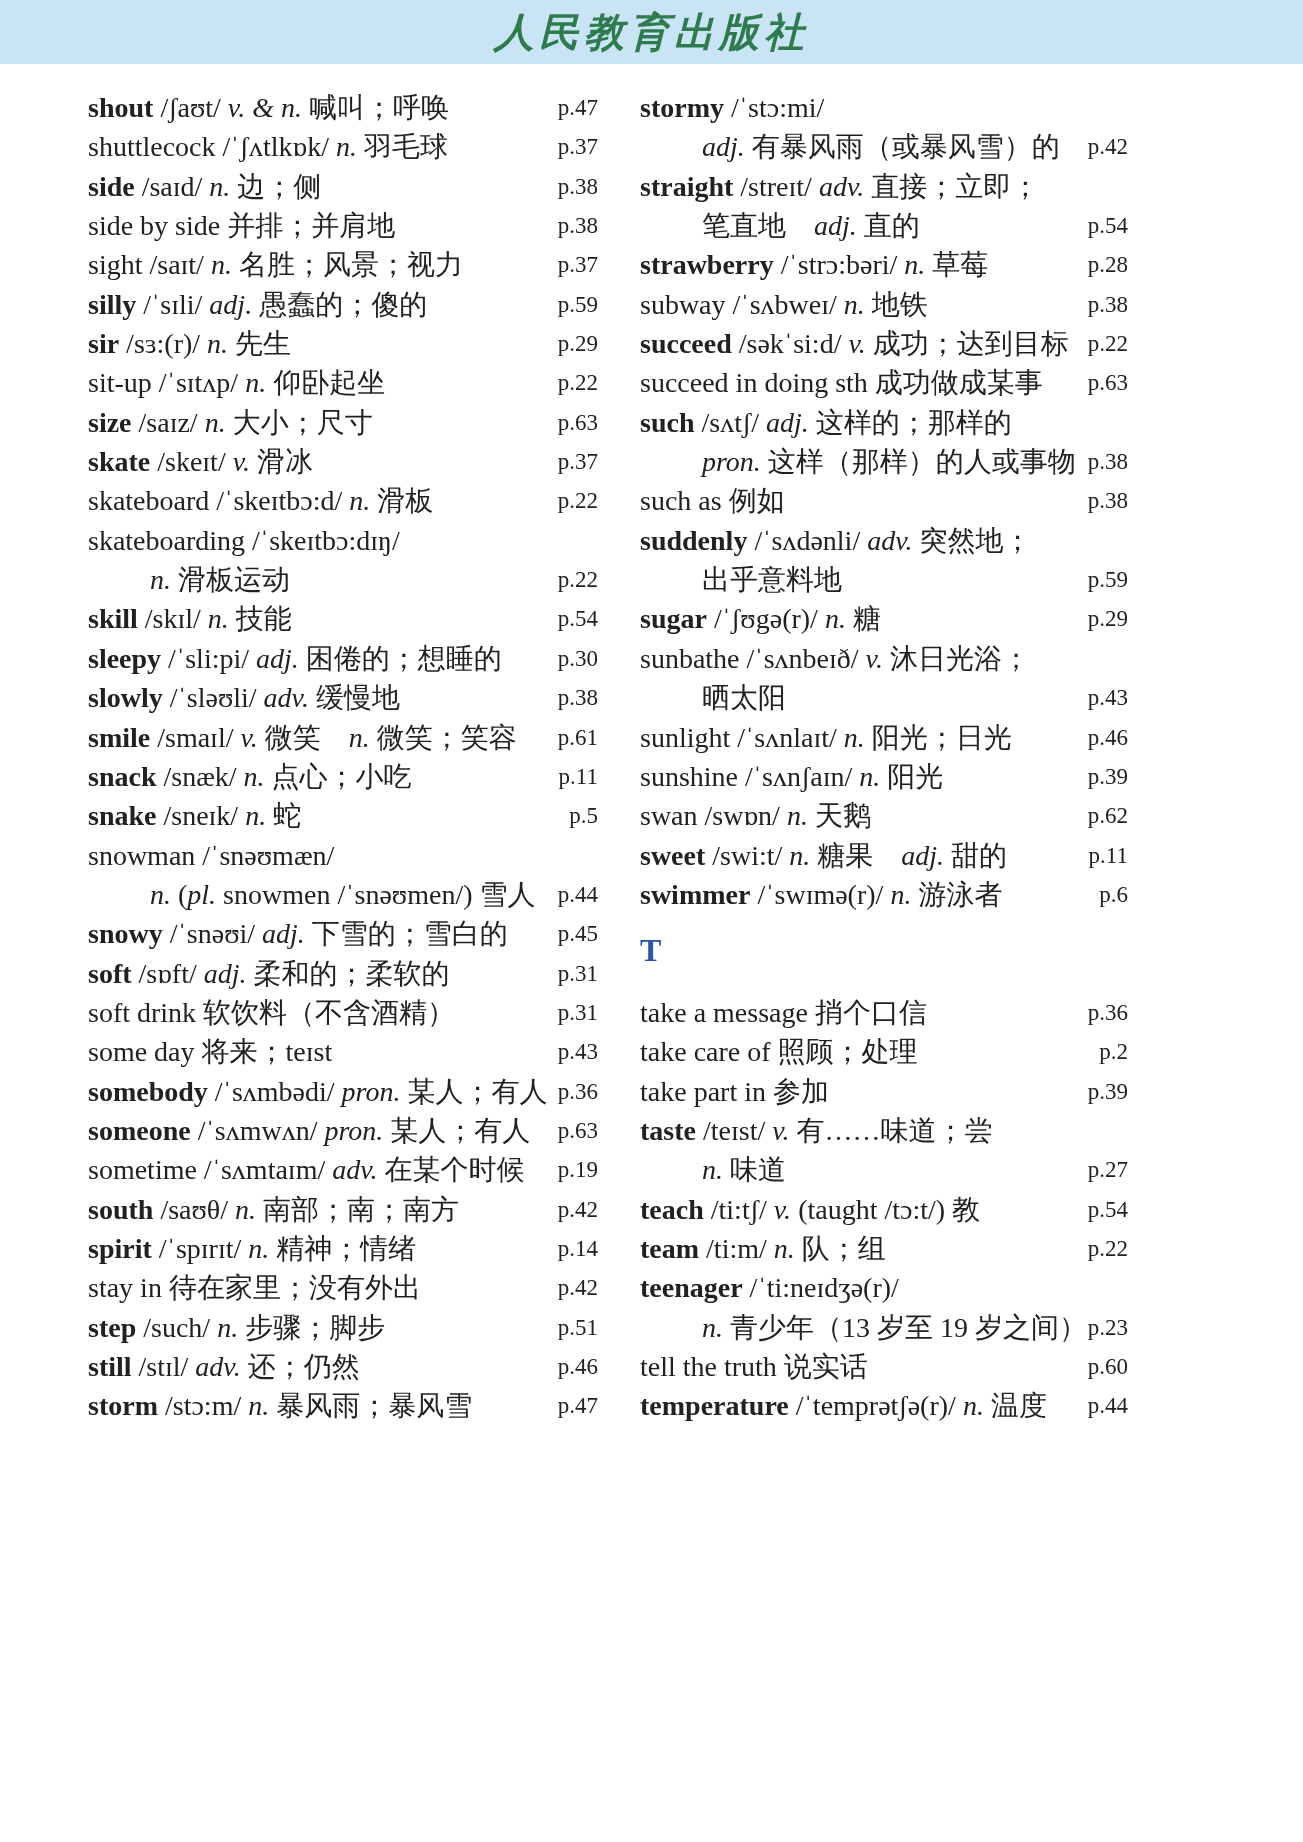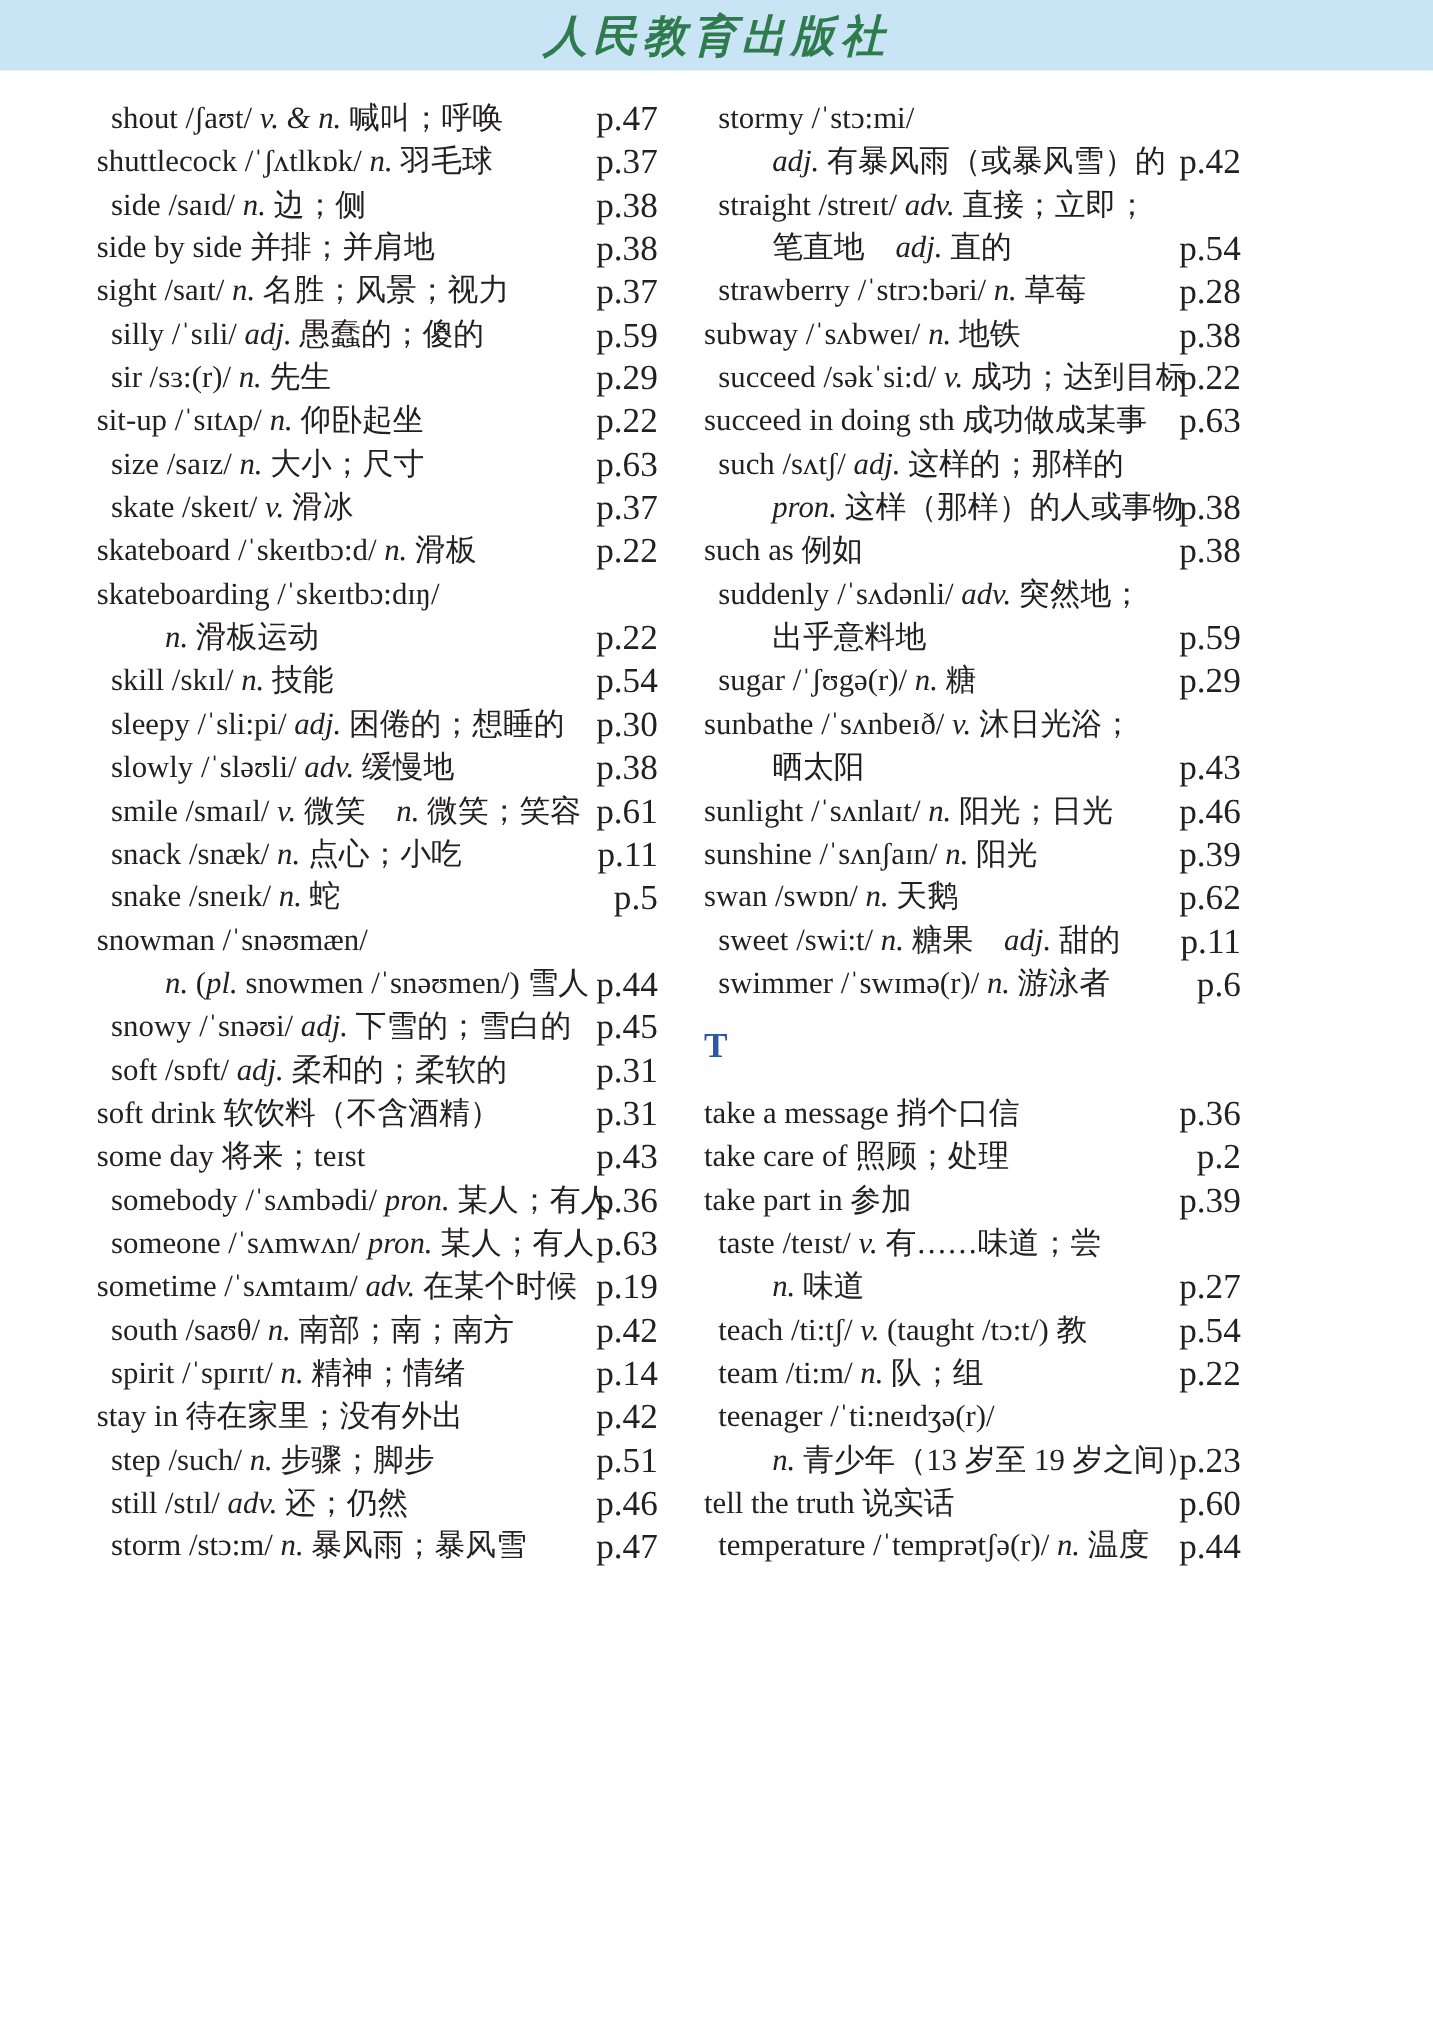--- a/index.html
+++ b/index.html
@@ -17,22 +17,22 @@
   }
   .brand-bottom{
     position:absolute;left:50%;transform:translateX(-50%);top:1778px;font-size:40px;
   }
   .col{position:absolute;top:88px;}
   .col-left{left:88px;width:510px;}
   .col-right{left:640px;width:488px;}
   .row{position:relative;height:39.35px;line-height:39.35px;font-size:28px;white-space:pre;}
   .row.indent{padding-left:62px;}
   .entry-text{white-space:pre;}
-  .page-ref{position:absolute;right:0;top:0;font-size:32px;}
-  .run-b{font-weight:normal;margin-left:13px;}
+  .page-ref{position:absolute;right:0;top:0;font-size:23px;}
+  .run-b{font-weight:bold;}
   .run-r{font-weight:normal;}
   .run-i{font-style:italic;font-weight:400;}
   .run-z{font-weight:normal;}
   .section-row{position:relative;height:78.8px;}
   .section-letter{
     position:absolute;left:0;top:20px;font-size:32px;font-weight:bold;
     color:#2b57a8;line-height:1;
   }
   .footer{
     position:absolute;left:52px;top:1752px;display:flex;align-items:center;gap:15px;

